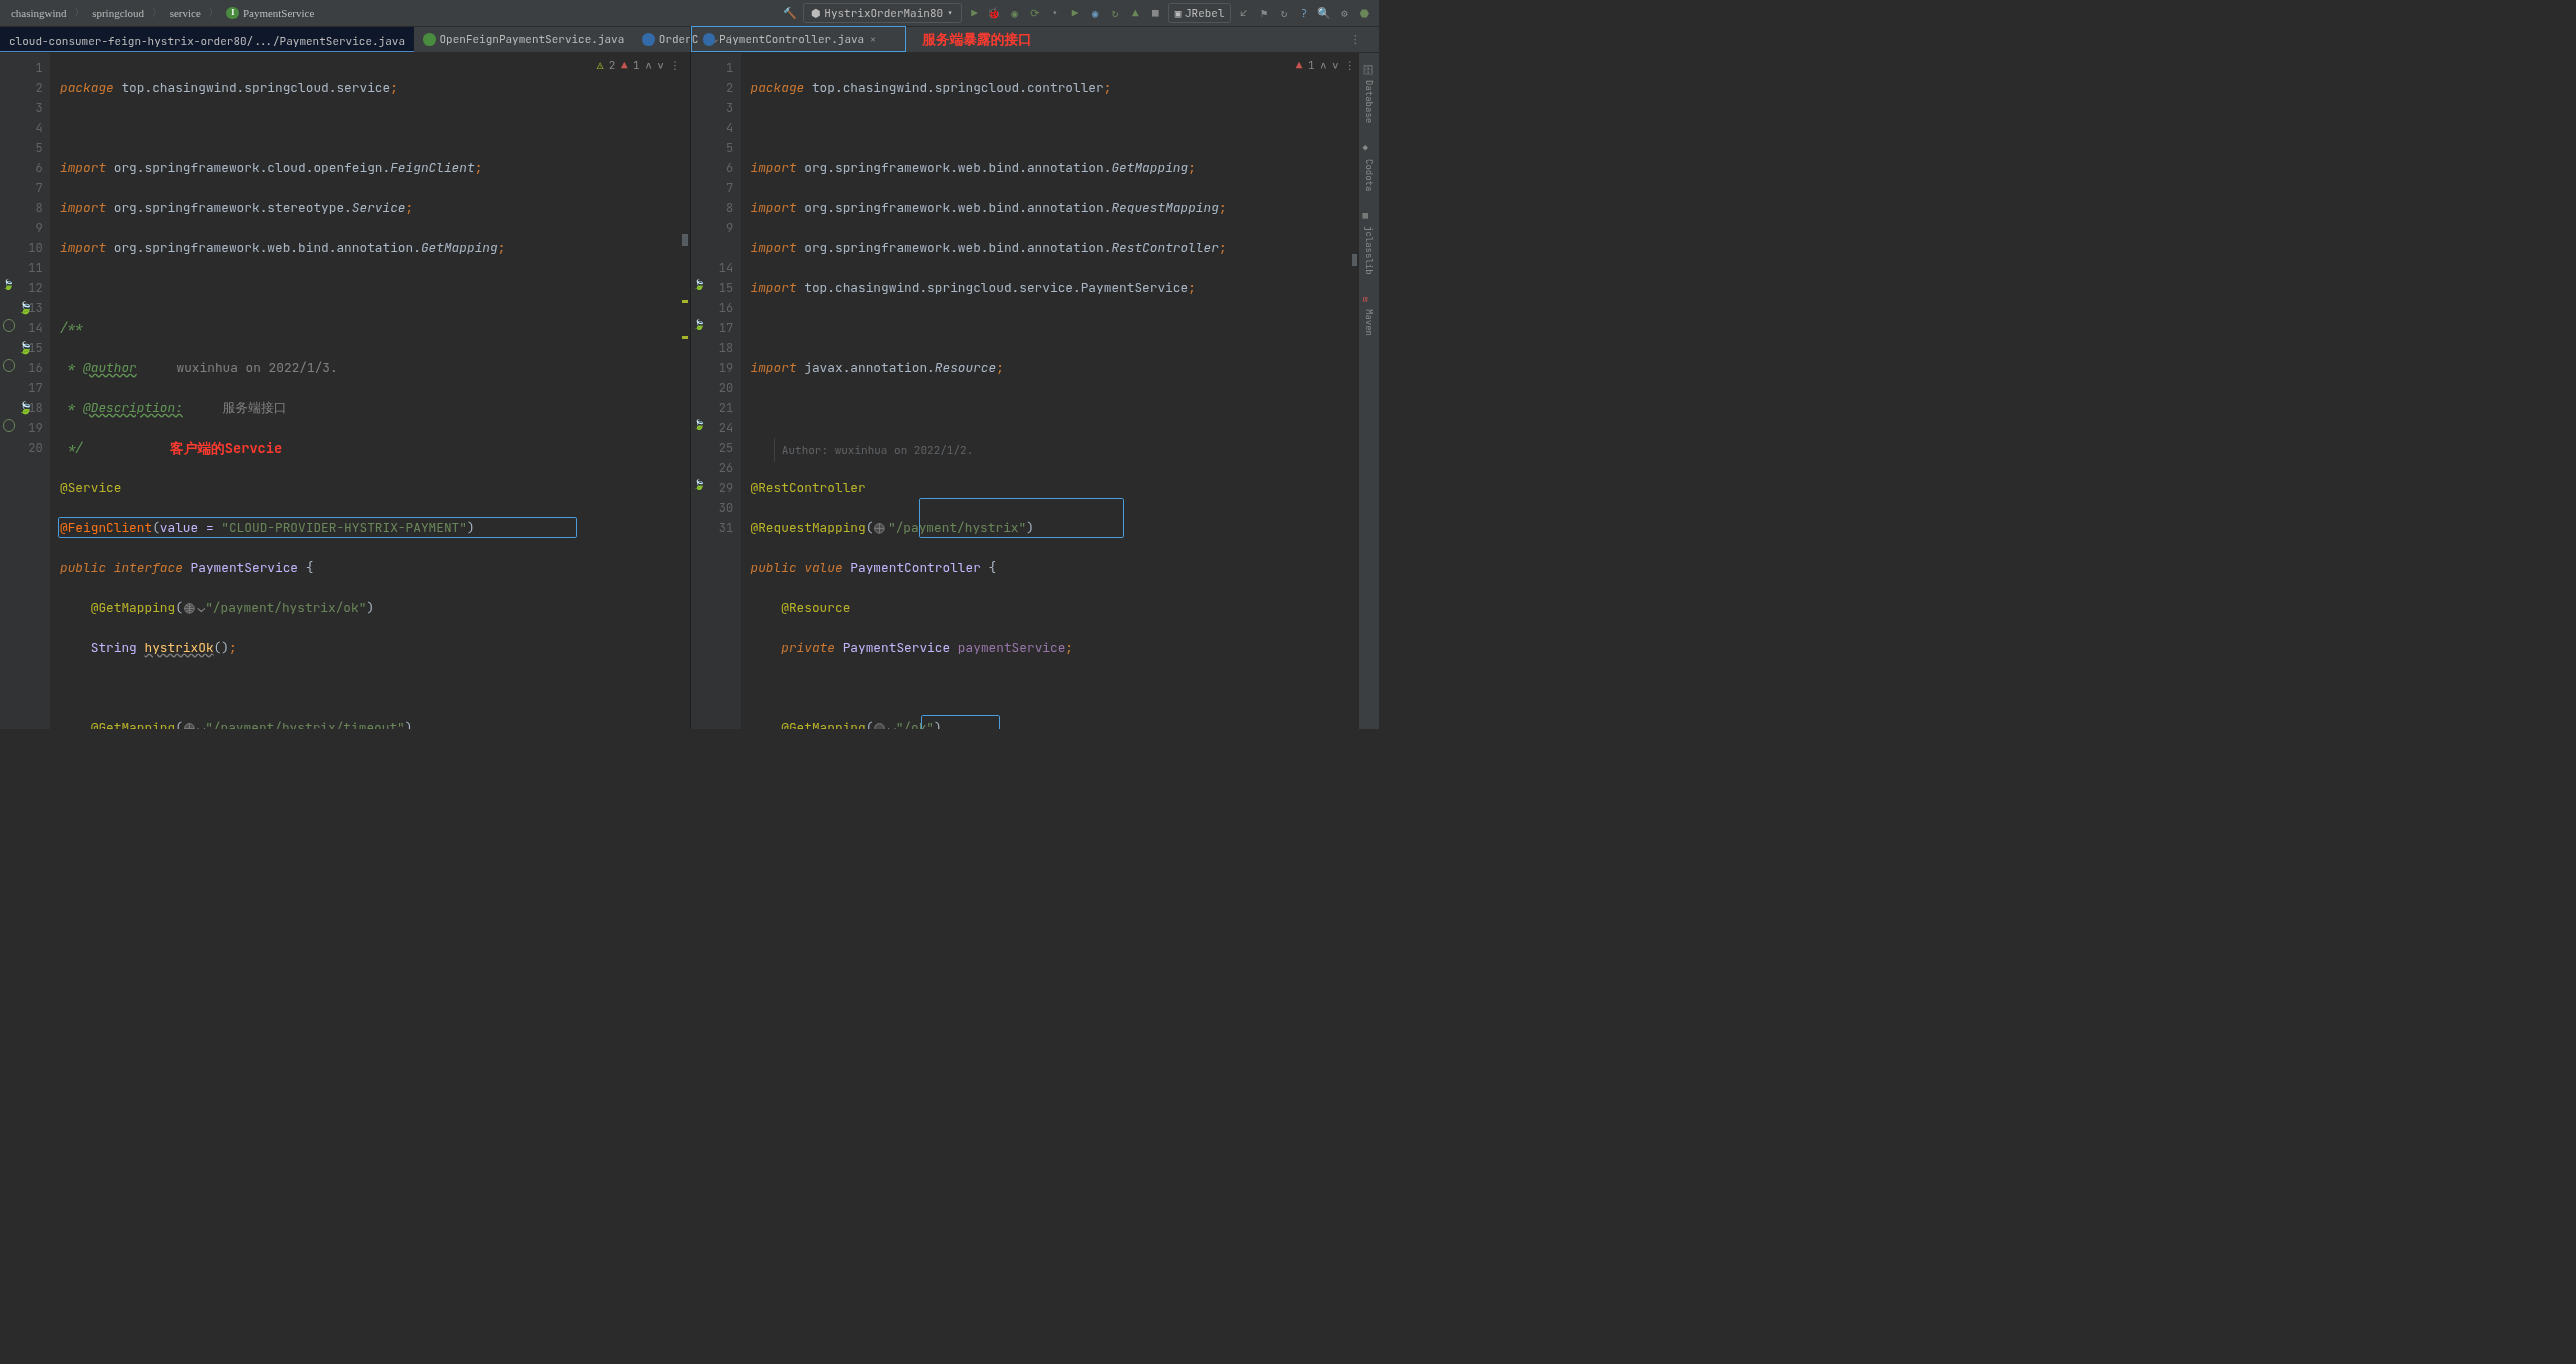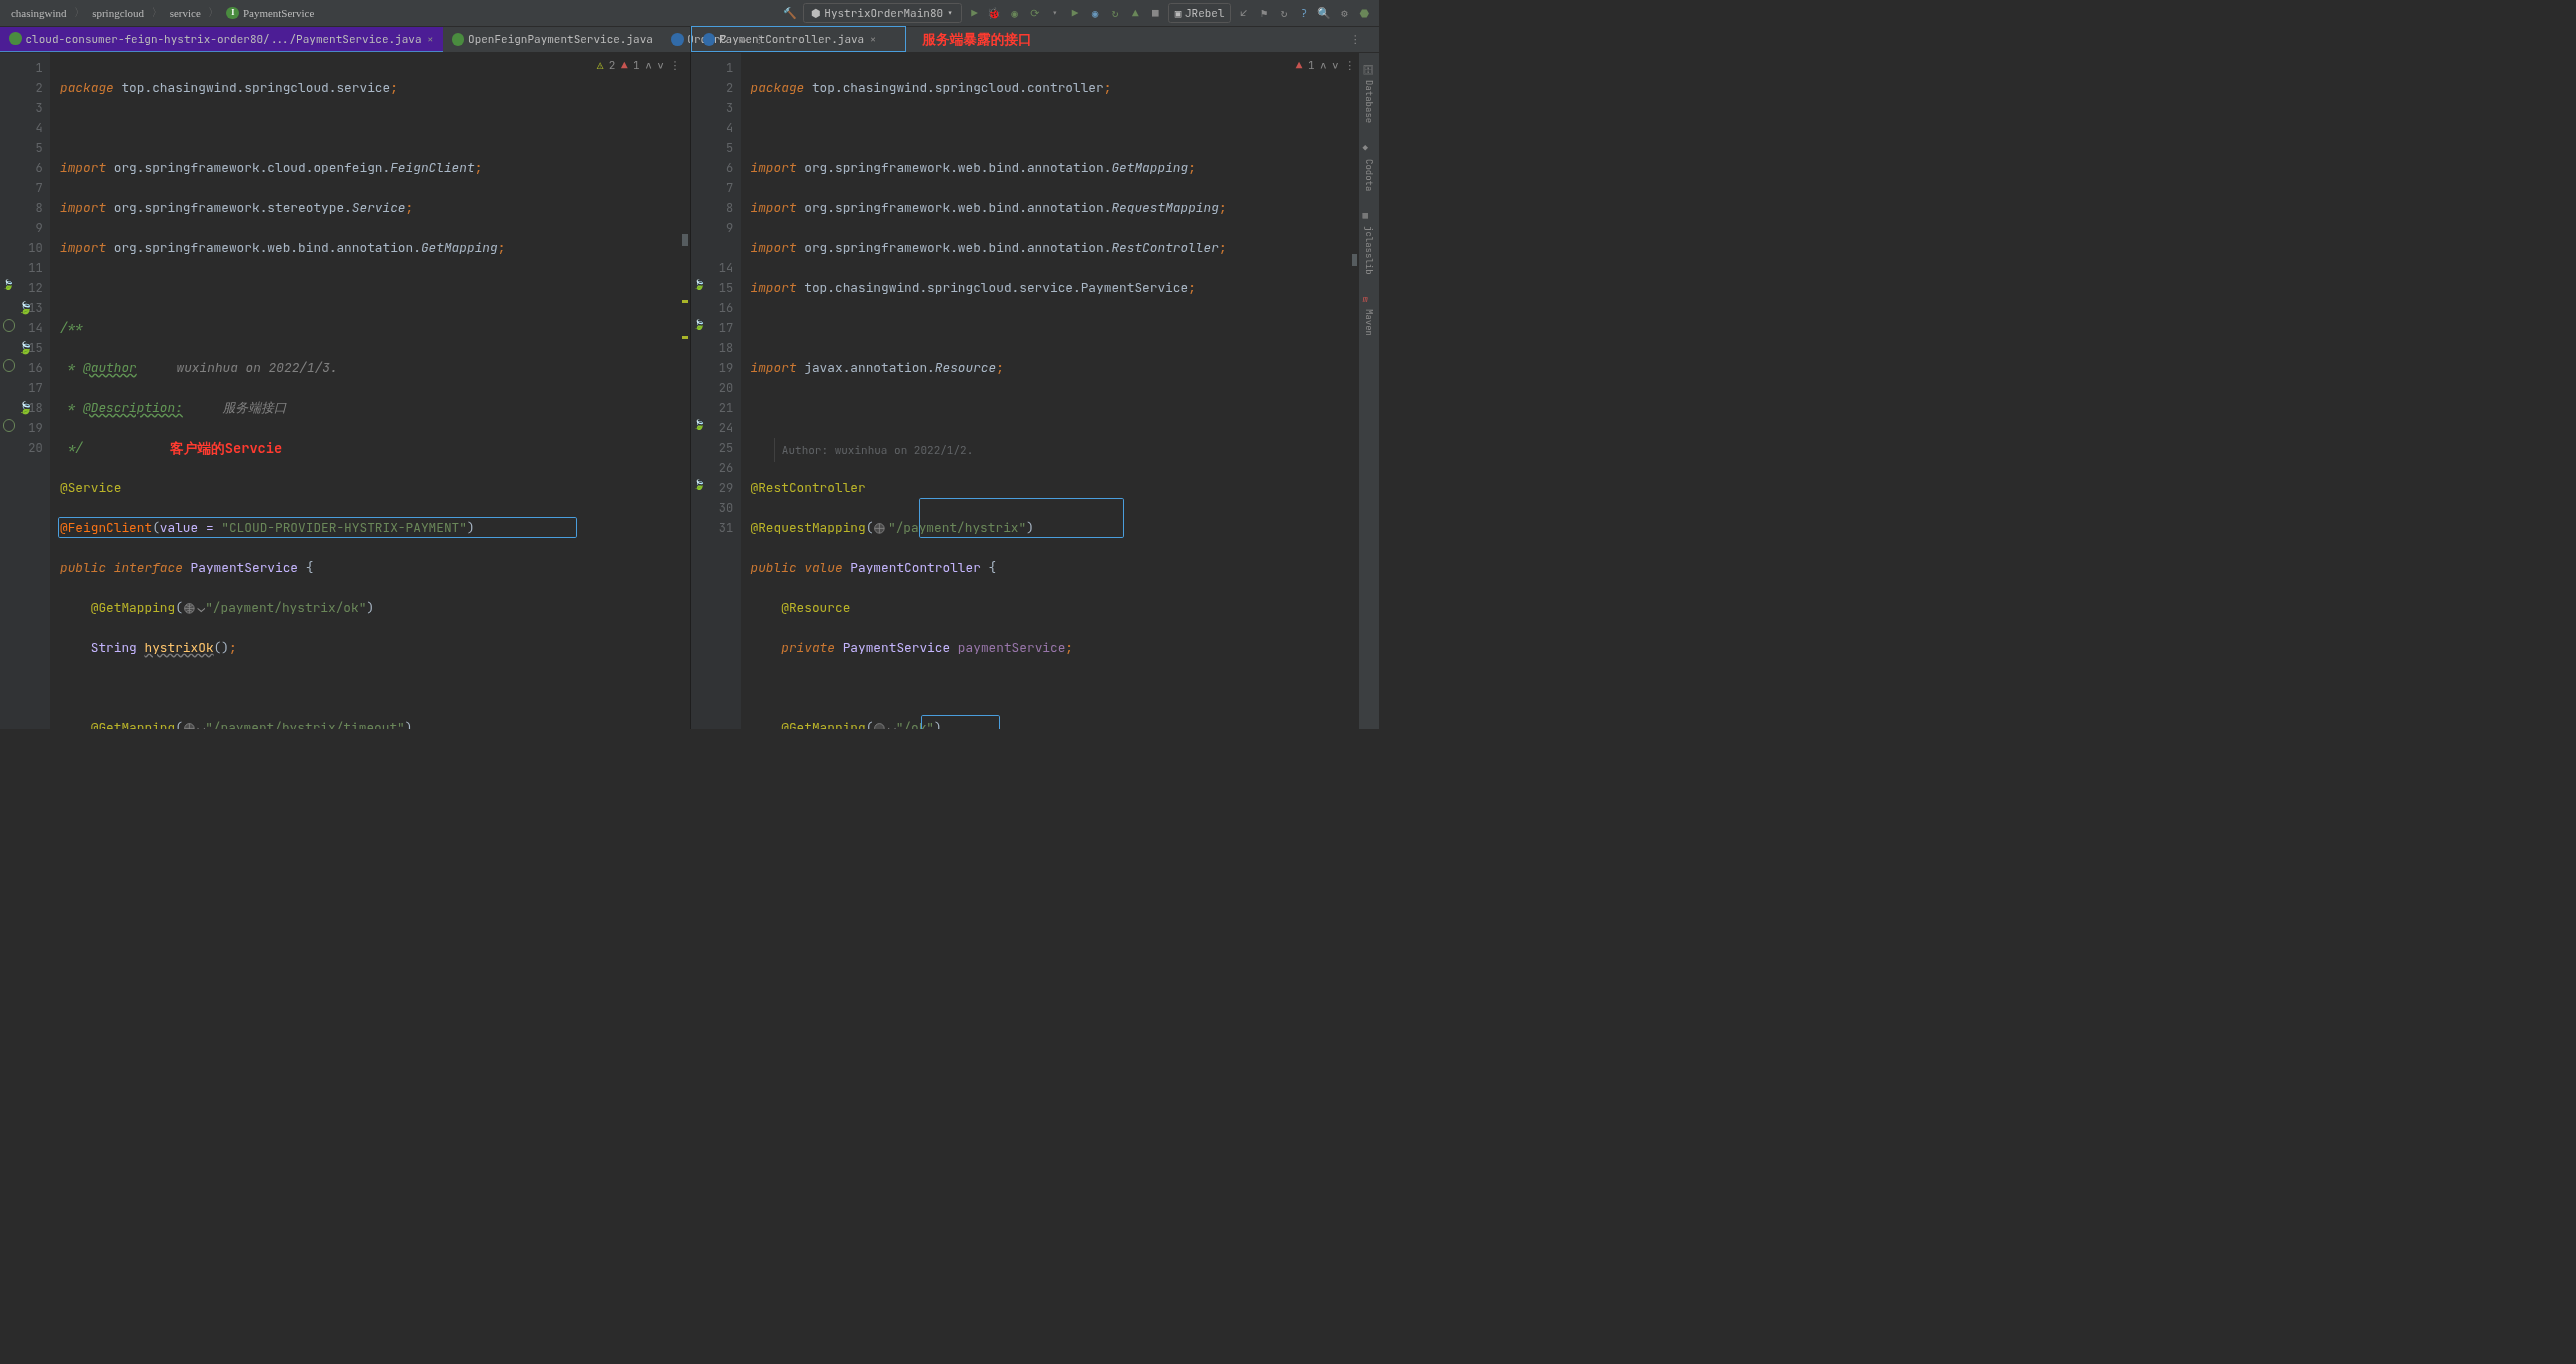--- a/index.html
+++ b/index.html
@@ -16,21 +16,21 @@
 .tb-icon.g { color:#6a8759; }
 .tb-icon.b { color:#6897bb; }
 .jrebel { font-size:11px; color:#bbb; display:flex; align-items:center; gap:3.7px; border:0.9px solid #555; padding:1.8px 5.5px; border-radius:2.7px;}
 .hammer { color:#6a8759; }
 
 .tabbar { height:25.6px; background:#3c3f41; display:flex; align-items:center; font-size:11px; border-bottom:0.9px solid #2b2b2b; position:relative;}
 .tabgroup { display:flex; align-items:center; height:100%; }
 .tabgroup.left { width:50%; }
 .tabgroup.right { width:50%; padding-left:3px; border-left:0.9px solid #2b2b2b;}
 .tab { padding:3.7px 9px; color:#bbb; display:flex; align-items:center; gap:3.7px; height:100%; cursor:pointer; white-space:nowrap;}
-.tab.active { background:#4c1d95; border-bottom:1.8px solid #4a88c7; }
+.tab.active { background:#0f172a; border-bottom:1.8px solid #4a88c7;flex-direction:column; }
 .tab .close { color:#888; margin-left:1.8px; }
 .tab-ico { width:12.8px; height:12.8px; border-radius:50%; }
 .tc-cls { background:#4a8c3f; }
 .tc-int { background:#326ba8; }
 .tab-more { padding:0 3.7px; color:#888; }
 .tab-highlight { border:1.8px solid #4a9edd; position:absolute; left:0px; top:-0.9px; width:215px; height:25.6px; pointer-events:none;}
 
 .split { display:flex; height:676px; }
 .pane { width:50%; background:#2b2b2b; position:relative; overflow:hidden;}
 .pane + .pane { border-left:0.9px solid #1e1e1e; }
@@ -43,21 +43,21 @@
 .gicon { position:absolute; left:18px; width:14.6px; height:14.6px;}
 
 .code { padding:5.5px 9px 0 9px; font-family:'JetBrains Mono','Consolas',monospace; font-size:12.8px; line-height:20px; white-space:pre; position:relative;}
 .cl { height:20px; position:relative; }
 
 .kw { color:#cc7832; font-style:italic; }
 .pkg { color:#a9b7c6;margin-top:26px; }
 .ann { color:#f97316; }
 .ann2 { color:#bbb529; }
 .str { color:#6a8759; }
-.cmt { color:#808080; font-style:italic;margin-left:16px;}
+.cmt { color:#808080; margin-left:16px;}
 .doc { color:#629755; font-style:italic;}
 .doctag { color:#629755; font-style:italic; text-decoration:underline wavy #629755;}
 .cls { color:#c4b5fd; }
 .clsit { color:#a9b7c6; font-style:italic;}
 .fnul { color:#ffc66d; text-decoration:underline wavy #808080;}
 .var { color:#9876aa; }
 .p { color:#a9b7c6; }
 .semi { color:#cc7832; }
 .globe { display:inline-flex; width:14.6px; height:12.8px; vertical-align:middle;}
 .globe svg { width:12.8px; height:12.8px;}

